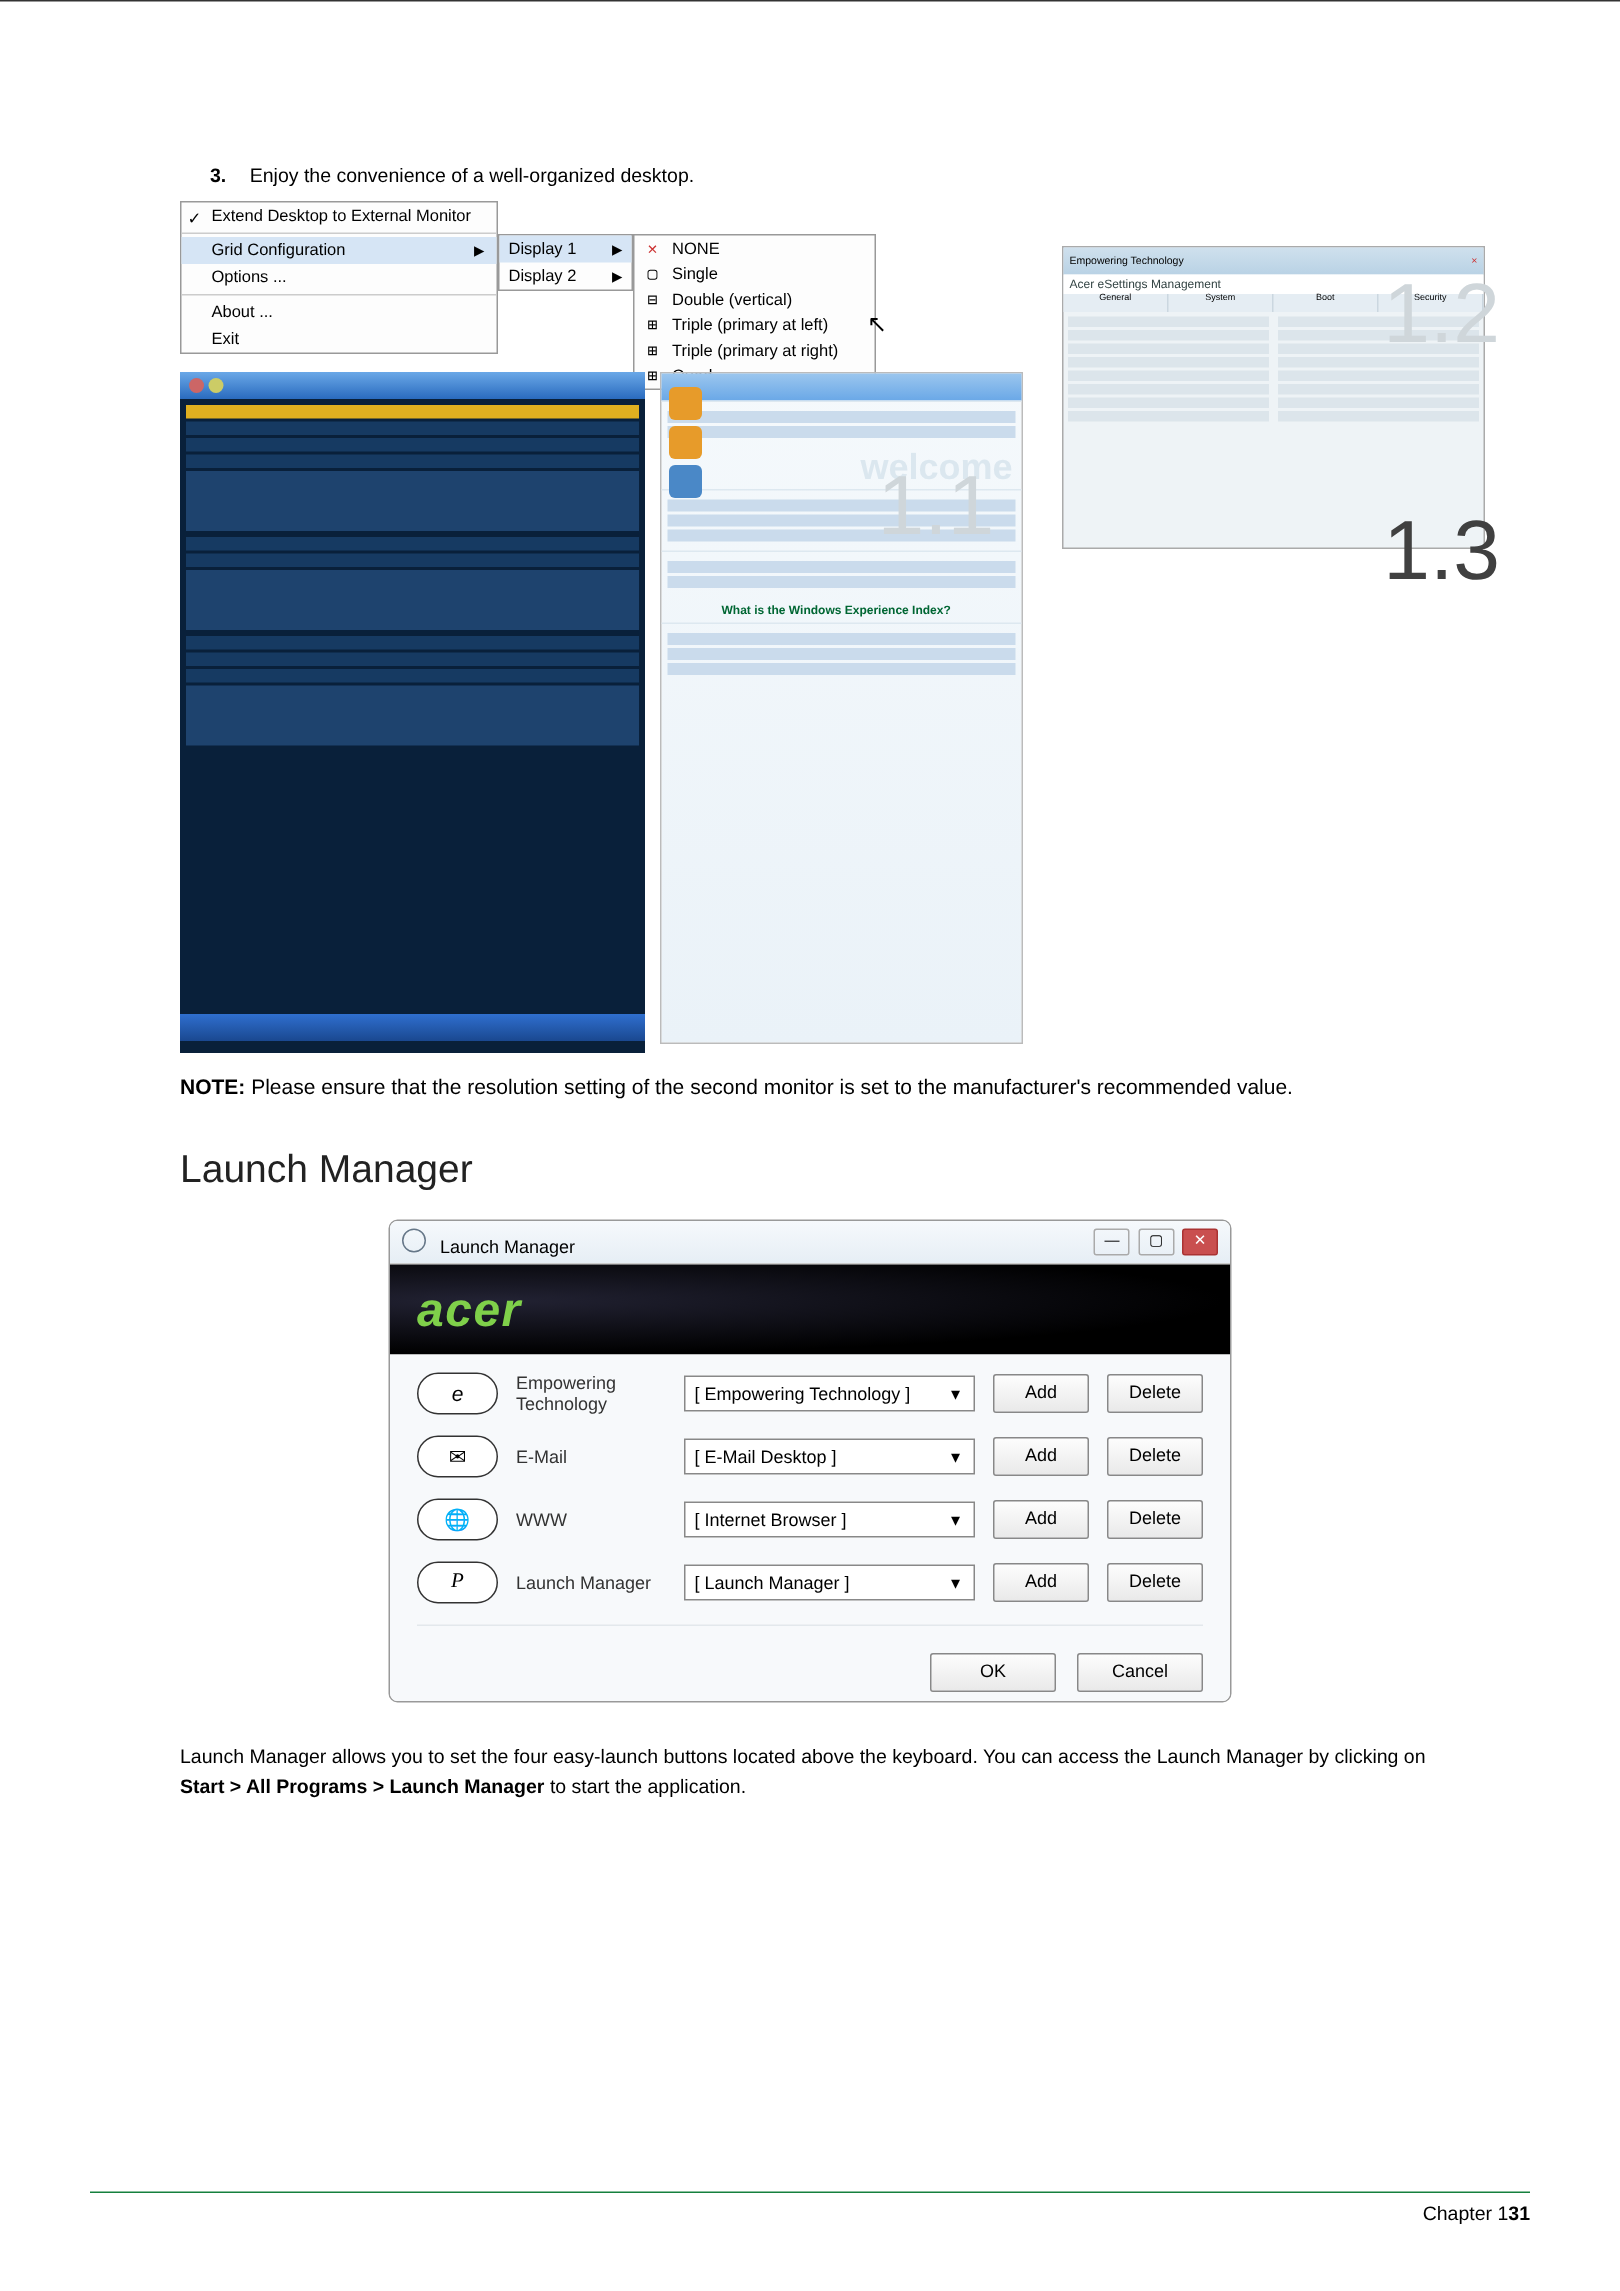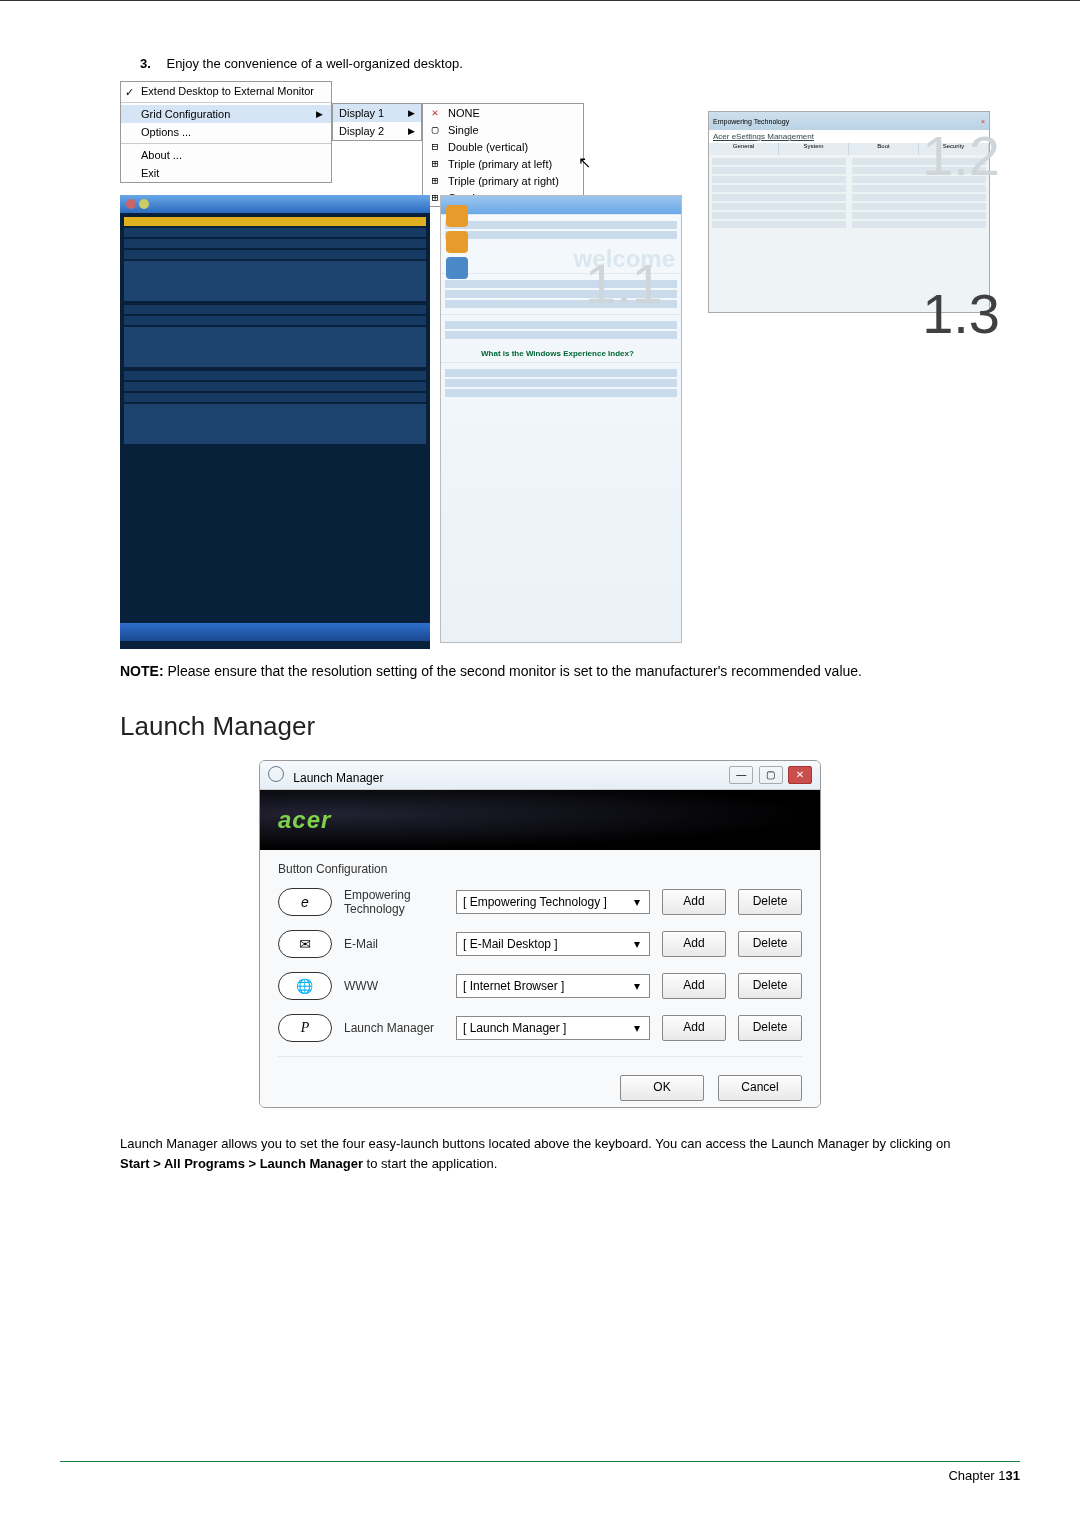--- a/index.html
+++ b/index.html
@@ -6,21 +6,21 @@
     margin: 0;
     padding: 0;
     font-family: Arial, Helvetica, sans-serif;
     background: #fff;
     color: #000;
   }
   .page {
     width: 1080px;
     height: 1527px;
     box-sizing: border-box;
-    padding: 55px 60px 40px 60px;
+    padding: 108px 60px 40px 60px;
     position: relative;
     border-top: 1px solid #333;
   }
   .step {
     font-size: 13px;
     margin-left: 80px;
     margin-bottom: 10px;
   }
   .step .num {
     font-weight: bold;
@@ -125,21 +125,21 @@
     color: #222;
     margin: 30px 60px 18px 60px;
   }
   
   .lm-wrap { width:560px; margin: 0 auto 26px auto; border:1px solid #999; border-radius:6px; overflow:hidden; position:relative; font-size:12px;}
   .lm-titlebar { height:28px; background: linear-gradient(#f6f9fc,#e6eef5); display:flex; justify-content:space-between; align-items:center; padding:0 8px; border-bottom:1px solid #ccc;}
   .lm-titlebar .ico { width:14px;height:14px;border:1px solid #678;border-radius:50%;margin-right:6px;display:inline-block;}
   .lm-titlebar .wbtns span { display:inline-block; width:22px;height:16px; text-align:center; font-size:10px; line-height:16px; border:1px solid #aaa; margin-left:2px; border-radius:2px;}
   .lm-titlebar .wbtns .cl { background:#c94f4f; color:#fff; border-color:#a33; }
   .lm-brand { height:60px; background: radial-gradient(ellipse at 12% 40%, #223, #000 70%); display:flex; align-items:center; padding-left:18px;}
-  .lm-brand span { color:#7fd04a; font-style:italic; font-size:24px; font-weight:bold; letter-spacing:1px;}
+  .lm-brand span { color:#7fd04a; font-style:italic; font-size:32px; font-weight:bold; letter-spacing:1px;}
   .lm-body { padding: 12px 18px 6px 18px; background:#f7f9fb;}
   .lm-section-label { font-size:12px; color:#333; margin-bottom:12px;}
   .lm-row { display:flex; align-items:center; gap:12px; margin-bottom:14px;}
   .lm-key { width:52px; height:26px; border:1.5px solid #333; border-radius:14px; display:flex; align-items:center; justify-content:center; font-size:14px; background:#fff;}
   .lm-key.p { font-family:'Times New Roman', serif; font-style:italic;}
   .lm-name { width:100px; font-size:12px; color:#333; }
   .lm-sel { flex:1; height:22px; border:1px solid #888; background:#fff; display:flex; align-items:center; justify-content:space-between; padding:0 4px 0 6px; font-size:12px;}
   .lm-sel .dd { width:16px; text-align:center; }
   .lm-btn { width:62px; height:24px; border:1px solid #888; background:linear-gradient(#fdfdfd,#e9e9e9); font-size:12px; text-align:center; line-height:22px; border-radius:2px;}
   .lm-footer { display:flex; justify-content:flex-end; gap:14px; padding-top:18px; border-top:1px solid #e3e8ec; margin-top:8px;}
@@ -279,21 +279,21 @@
       <div class="ico orange"></div>
       <div class="ico orange"></div>
       <div class="ico blue"></div>
     </div>
 
     <div class="esettings">
       <div class="top">
         <span style="font-size:7px">Empowering Technology</span>
         <span style="font-size:7px;color:#c33">×</span>
       </div>
-      <div style="background:#fff;padding:2px 4px;font-size:8px;color:#344;text-decoration:underline;">Acer eSettings Management</div>
+      <div style="background:#fff;padding:2px 4px;font-size:8px;color:#344;">Acer eSettings Management</div>
       <div class="tabs">
         <div>General</div>
           <div>System</div>
           <div>Boot</div>
           <div>Security</div>
       </div>
       <div class="body">
         <div class="col">
             <div class="r"></div>
             <div class="r"></div>
@@ -337,21 +337,20 @@
       <span class="wbtns">
         <span>—</span>
         <span>▢</span>
         <span class="cl">✕</span>
       </span>
     </div>
     <div class="lm-brand">
       <span>acer</span>
     </div>
     <div class="lm-body">
-      <div class="lm-section-label">Button Configuration</div>
 
       <div class="lm-row">
         <div class="lm-key">
             <i>e</i>
           </div>
         <div class="lm-name">Empowering Technology</div>
         <div class="lm-sel">
           <span>[ Empowering Technology ]</span>
             <span class="dd">▾</span>
         </div>

